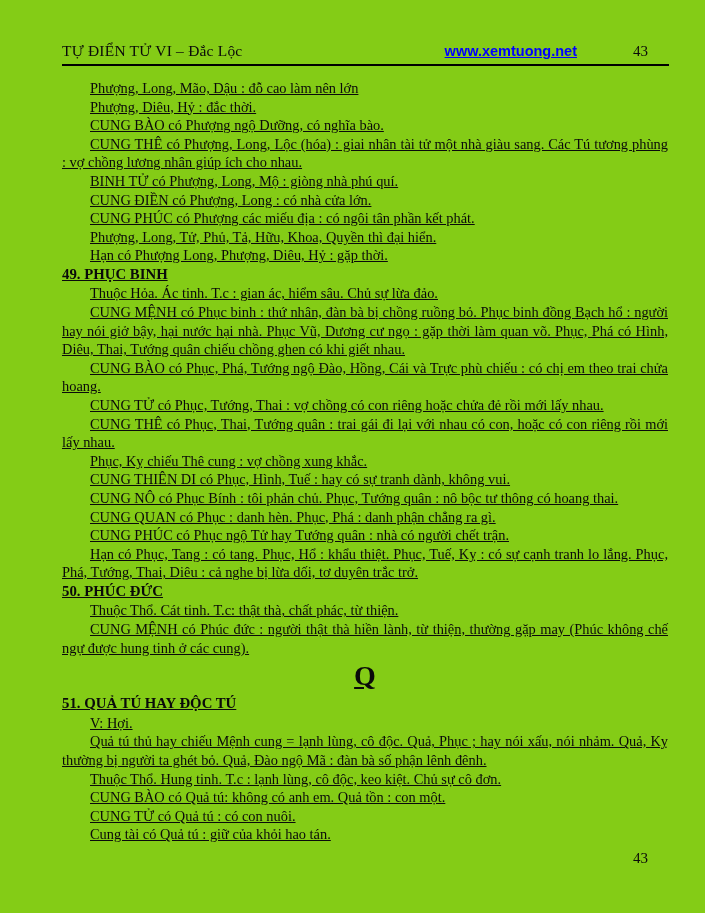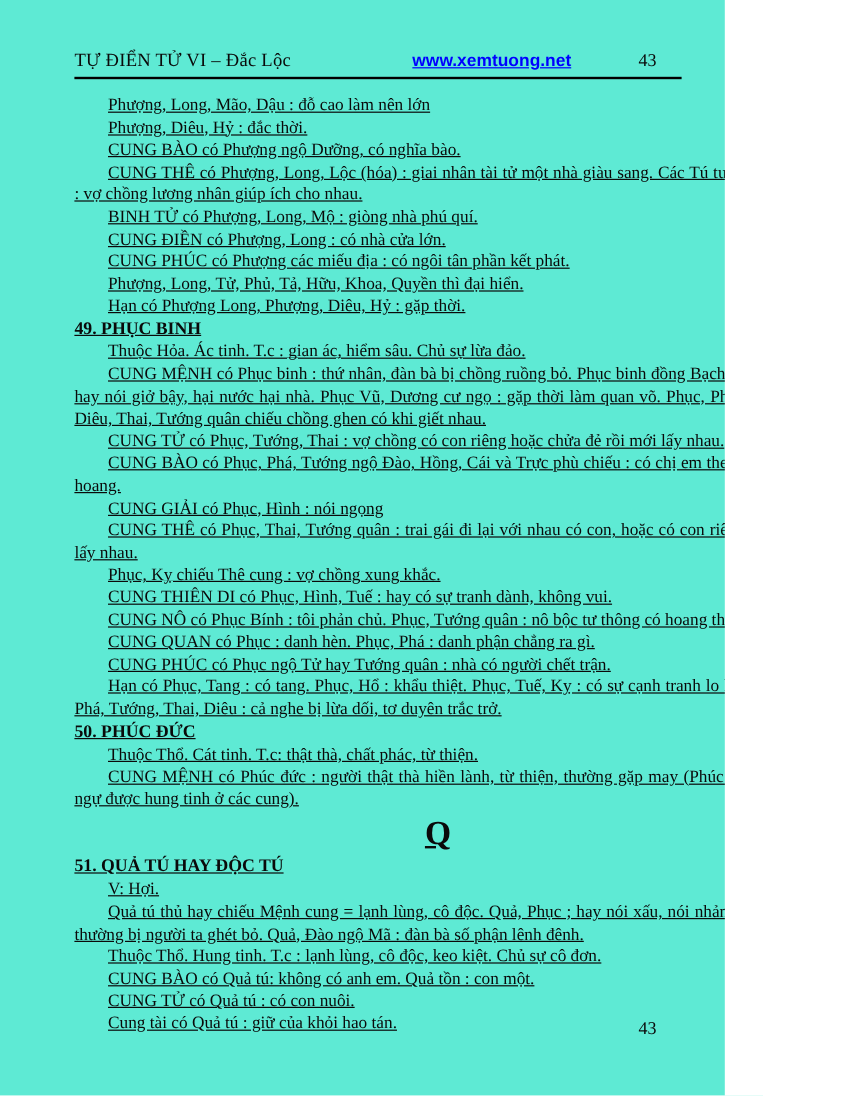--- a/index.html
+++ b/index.html
@@ -1,19 +1,19 @@
 <!DOCTYPE html>
 <html><head>
 <meta charset="utf-8">
 <style>
   html, body { margin:0; padding:0; background:#ffffff; }
   .page {
     position:relative;
-    width:604px; height:913px;
-    background:#5eead4;
+    width:705px; height:913px;
+    background:#84cc16;
     color:#0a0a0a;
     font-family:"Liberation Serif","DejaVu Serif",serif;
     overflow:hidden;
   }
   .header {
     position:absolute; left:62px; right:57px; top:42px;
     display:flex; align-items:baseline;
   }
   .header-title { font-size:15.5px; letter-spacing:0.2px; white-space:nowrap; }
   .header-spacer { flex:1; }
@@ -68,23 +68,22 @@
     <p class="para">CUNG BÀO có Phượng ngộ Dưỡng, có nghĩa bào.</p>
     <p class="para">CUNG THÊ có Phượng, Long, Lộc (hóa) : giai nhân tài tử một nhà giàu sang. Các Tú tương phùng : vợ chồng lương nhân giúp ích cho nhau.</p>
     <p class="para">BINH TỬ có Phượng, Long, Mộ : giòng nhà phú quí.</p>
     <p class="para">CUNG ĐIỀN có Phượng, Long : có nhà cửa lớn.</p>
     <p class="para">CUNG PHÚC có Phượng các miếu địa : có ngôi tân phần kết phát.</p>
     <p class="para">Phượng, Long, Tử, Phủ, Tả, Hữu, Khoa, Quyền thì đại hiển.</p>
     <p class="para">Hạn có Phượng Long, Phượng, Diêu, Hỷ : gặp thời.</p>
     <h3 class="heading">49. PHỤC BINH</h3>
     <p class="para">Thuộc Hỏa. Ác tinh. T.c : gian ác, hiểm sâu. Chủ sự lừa đảo.</p>
     <p class="para">CUNG MỆNH có Phục binh : thứ nhân, đàn bà bị chồng ruồng bỏ. Phục binh đồng Bạch hổ : người hay nói giở bậy, hại nước hại nhà. Phục Vũ, Dương cư ngọ : gặp thời làm quan võ. Phục, Phá có Hình, Diêu, Thai, Tướng quân chiếu chồng ghen có khi giết nhau.</p>
+    <p class="para">CUNG BÀO có Phục, Phá, Tướng ngộ Đào, Hồng, Cái và Trực phù chiếu : có chị em theo trai chửa hoang.</p>
     <p class="para">CUNG TỬ có Phục, Tướng, Thai : vợ chồng có con riêng hoặc chửa đẻ rồi mới lấy nhau.</p>
-    <p class="para">CUNG BÀO có Phục, Phá, Tướng ngộ Đào, Hồng, Cái và Trực phù chiếu : có chị em theo trai chửa hoang.</p>
-    <p class="para">CUNG GIẢI có Phục, Hình : nói ngọng</p>
     <p class="para">CUNG THÊ có Phục, Thai, Tướng quân : trai gái đi lại với nhau có con, hoặc có con riêng rồi mới lấy nhau.</p>
     <p class="para">Phục, Kỵ chiếu Thê cung : vợ chồng xung khắc.</p>
     <p class="para">CUNG THIÊN DI có Phục, Hình, Tuế : hay có sự tranh dành, không vui.</p>
     <p class="para">CUNG NÔ có Phục Bính : tôi phản chủ. Phục, Tướng quân : nô bộc tư thông có hoang thai.</p>
     <p class="para">CUNG QUAN có Phục : danh hèn. Phục, Phá : danh phận chẳng ra gì.</p>
     <p class="para">CUNG PHÚC có Phục ngộ Tử hay Tướng quân : nhà có người chết trận.</p>
     <p class="para">Hạn có Phục, Tang : có tang. Phục, Hổ : khẩu thiệt. Phục, Tuế, Kỵ : có sự cạnh tranh lo lắng. Phục, Phá, Tướng, Thai, Diêu : cả nghe bị lừa dối, tơ duyên trắc trở.</p>
     <h3 class="heading">50. PHÚC ĐỨC</h3>
     <p class="para">Thuộc Thổ. Cát tinh. T.c: thật thà, chất phác, từ thiện.</p>
     <p class="para">CUNG MỆNH có Phúc đức : người thật thà hiền lành, từ thiện, thường gặp may (Phúc không chế ngự được hung tinh ở các cung).</p>

